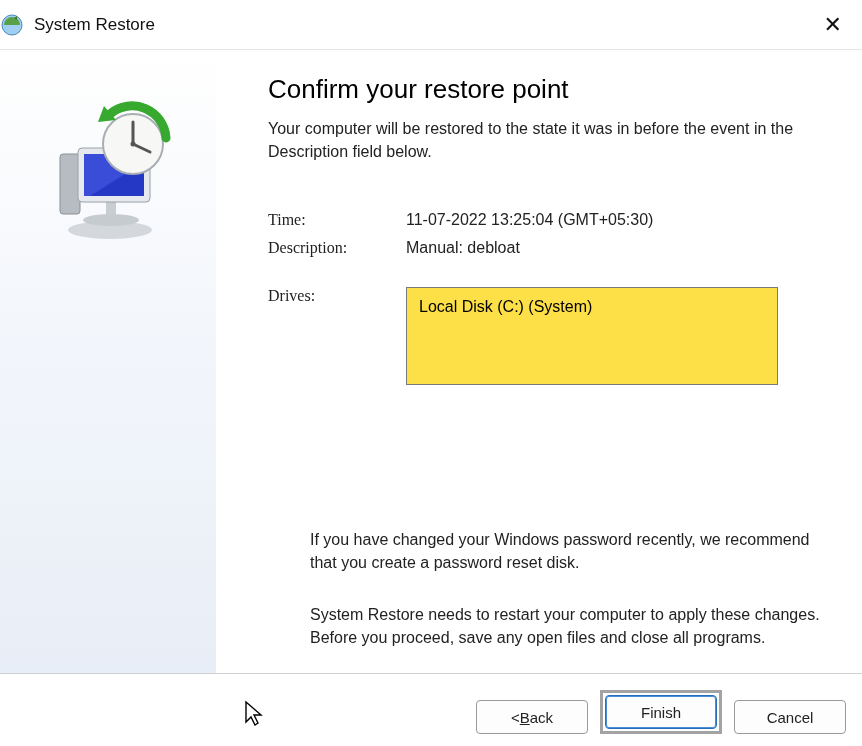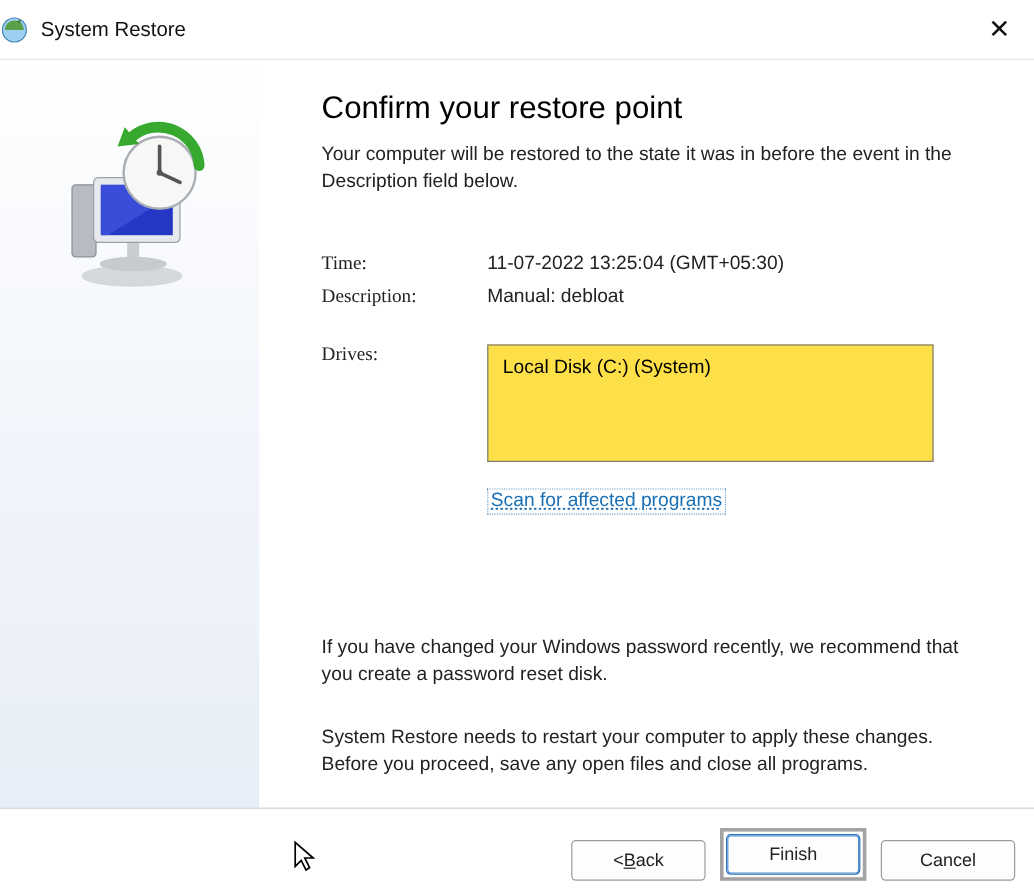--- a/index.html
+++ b/index.html
@@ -110,20 +110,21 @@
     }
     .scan-link-wrapper {
       grid-column: 2;
     }
     .notes {
       margin-top: auto;
       padding-top: 36px;
       font-size: 16px;
       color: #222;
       line-height: 1.45;
+      margin-left: 42px;
     }
     .notes p + p { margin-top: 28px; }
     .footer {
       border-top: 1px solid #d0d0d0;
       display: flex;
       justify-content: flex-end;
       align-items: flex-end;
       padding: 16px 16px 12px 16px;
       gap: 0;
     }
@@ -207,23 +208,20 @@
         <div class="field-label">Description:</div>
         <div class="field-value">Manual: debloat</div>
 
         <div class="field-label drives-row">Drives:</div>
         <div class="drives-row">
           <div class="drives-box">
             <div>Local Disk (C:) (System)</div>
           </div>
         </div>
 
-        <div class="scan-link-wrapper">
-          <span class="scan-link">Scan for affected programs</span>
-        </div>
       </div>
 
       <div class="notes">
         <p>If you have changed your Windows password recently, we recommend that you create a password reset disk.</p>
         <p>System Restore needs to restart your computer to apply these changes. Before you proceed, save any open files and close all programs.</p>
       </div>
     </div>
   </div>
 
   <div class="footer">

